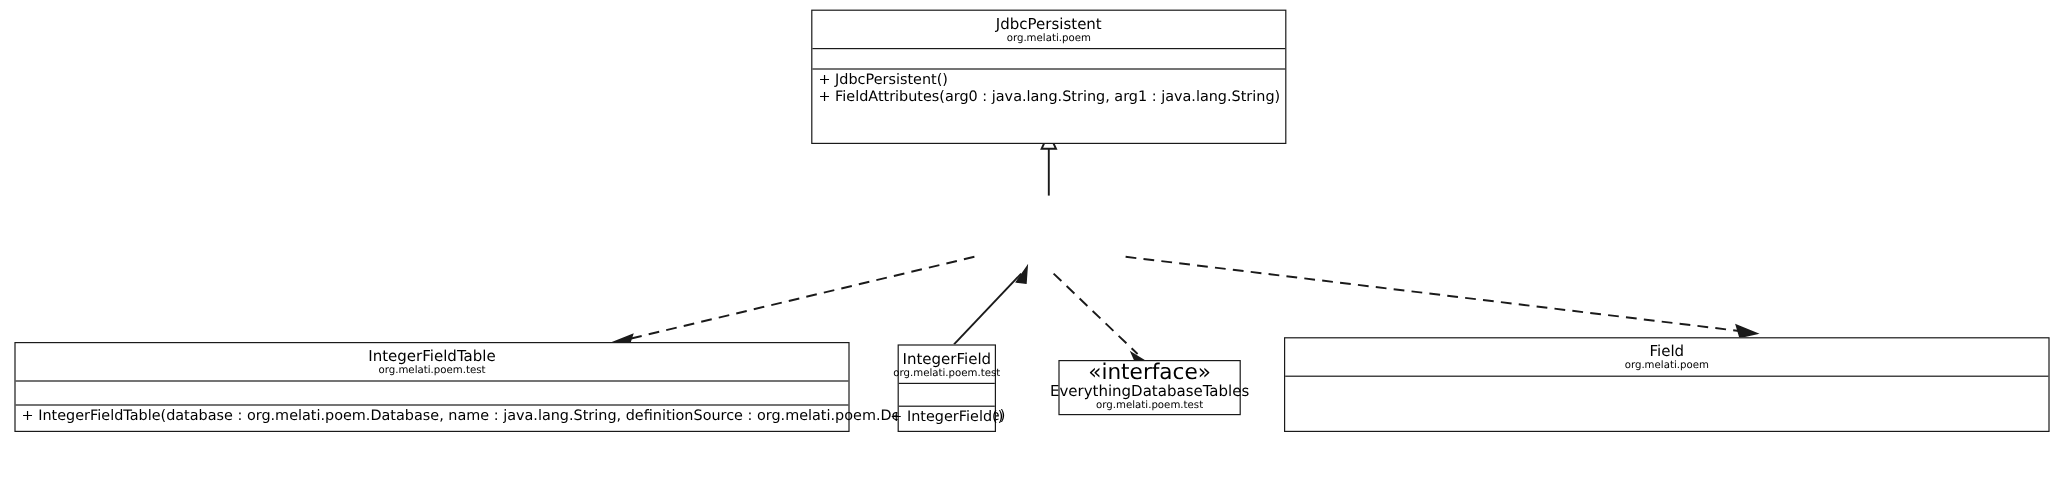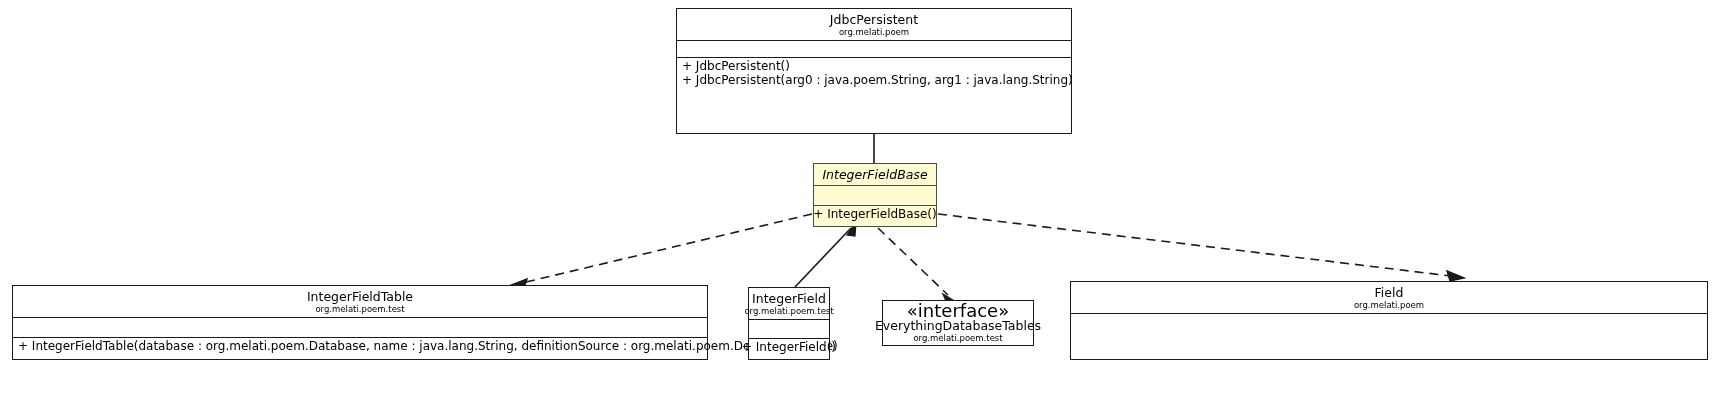--- a/index.html
+++ b/index.html
@@ -123,41 +123,32 @@
       <line x1="878" y1="228" x2="948" y2="295" stroke="#1a1a1a" stroke-width="1.6" stroke-dasharray="9,6"></line>
       <path d="M 956,302 L 943,294 L 947,303 Z" fill="#1a1a1a" stroke="#1a1a1a" stroke-width="1.4"></path>
     </g>
 
     <g>
       <line x1="938" y1="214" x2="1451" y2="276" stroke="#1a1a1a" stroke-width="1.6" stroke-dasharray="9,6"></line>
       <path d="M 1464,278 L 1447,271 L 1450,281 Z" fill="#1a1a1a" stroke="#1a1a1a" stroke-width="1.4"></path>
     </g>
   </svg>
 
-  <div class="uml-box" style="left:676px; top:8px; width:396px; height:126px;">
+  <div class="uml-box" style="left:676px; top:8px; width:396px; height:112px;">
     <div class="compartment c-head" style="height:31px;">
       <div class="cls-name">JdbcPersistent</div>
       <div class="cls-pkg">org.melati.poem</div>
     </div>
     <div class="compartment c-attrs" style="height:17px;"></div>
     <div class="compartment c-ops">
       <div class="op-line">+ JdbcPersistent()</div>
-      <div class="op-line">+ JdbcPersistent(arg0 : java.poem.String, arg1 : java.lang.String)</div>
+      <div class="op-line">+ FieldAttributes(arg0 : java.lang.String, arg1 : java.lang.String)</div>
     </div>
   </div>
 
-  <div class="uml-box highlight" style="left:813px; top:163px; width:124px; height:64px;">
-    <div class="compartment c-head" style="height:21px;">
-      <div class="cls-name italic">IntegerFieldBase</div>
-    </div>
-    <div class="compartment c-attrs" style="height:20px;"></div>
-    <div class="compartment c-ops centered">
-      <div class="op-line">+ IntegerFieldBase()</div>
-    </div>
-  </div>
 
   <div class="uml-box" style="left:12px; top:285px; width:696px; height:75px;">
     <div class="compartment c-head" style="height:31px;">
       <div class="cls-name">IntegerFieldTable</div>
       <div class="cls-pkg">org.melati.poem.test</div>
     </div>
     <div class="compartment c-attrs" style="height:20px;"></div>
     <div class="compartment c-ops">
       <div class="op-line">+ IntegerFieldTable(database : org.melati.poem.Database, name : java.lang.String, definitionSource : org.melati.poem.DefinitionSource)</div>
     </div>

